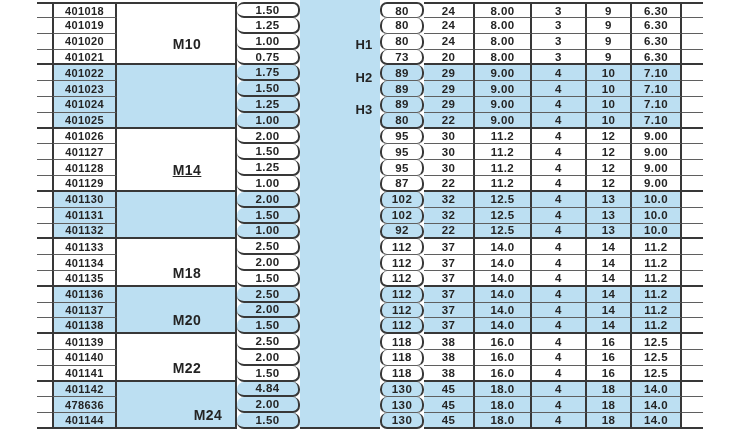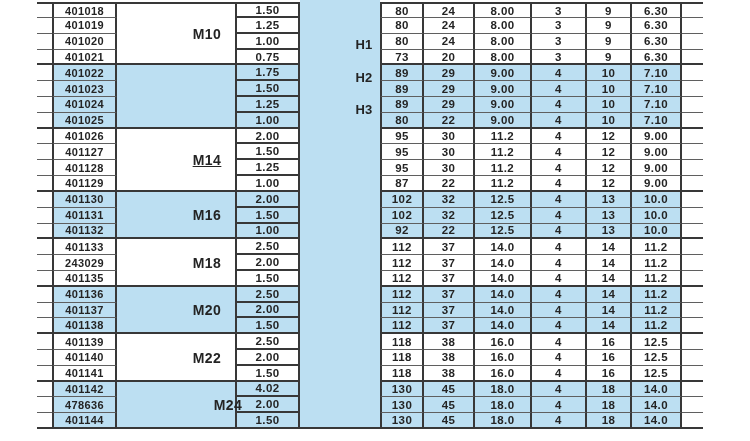--- a/index.html
+++ b/index.html
@@ -60,39 +60,38 @@
     color: var(--text);
     letter-spacing: 0.4px;
     border-bottom: 1.5px solid var(--gray);
     overflow: hidden;
   }
   .bgw { background: var(--white); }
   .bgb { background: var(--blue); }
 
   .article { font-size: 11px; border-left: 2px solid var(--dark); border-right: 2px solid var(--dark); }
   .size    { border-right: 2px solid var(--dark); border-bottom: none; }
-  .pitch   { border-right: 2px solid var(--dark); border-bottom: 2.2px solid var(--dark); }
+  .pitch   { border-right: 2px solid var(--dark); border-bottom: 2.2px solid var(--dark); border-radius: 7px; }
   .hsp     { border: none; background: transparent; }
   .dim     { border-right: 2px solid var(--dark); }
-  .d0      { border-left: 2px solid var(--dark); }
+  .d0      { border-left: 2px solid var(--dark); border-radius: 7px; }
   .stub    { background: transparent; }
 
   .group-end .cell { border-bottom: 2.5px solid var(--dark); }
   .group-end .hsp  { border-bottom: none; }
   .group-end .size { border-bottom: 2.5px solid var(--dark); }
   .first .cell:not(.hsp) { border-top: 2px solid var(--dark); }
 
   
   .size-overlay {
     position: absolute;
-    left: 117px; top: 2px;
+    left: 117px; top: 12px;
     width: 140px; height: 427px;
     z-index: 2;
     pointer-events: none;
-    margin-left: 20px;
   }
   .size-label {
     position: absolute;
     left: 0; width: 100%;
     display: flex; align-items: center; justify-content: center;
     font-size: 14px; font-weight: bold;
     color: var(--text);
     letter-spacing: 0.5px;
   }
 </style>
@@ -325,21 +324,21 @@
         <div class="cell dim d0 bgw">112</div>
         <div class="cell dim d1 bgw">37</div>
         <div class="cell dim d2 bgw">14.0</div>
         <div class="cell dim d3 bgw">4</div>
         <div class="cell dim d4 bgw">14</div>
         <div class="cell dim d5 bgw">11.2</div>
         <div class="cell stub"></div>
       </div>
       <div class="trow">
         <div class="cell stub"></div>
-        <div class="cell article bgw">243029</div>
+        <div class="cell article bgw">401134</div>
         <div class="cell size bgw"></div>
         <div class="cell pitch bgw">2.00</div>
         <div class="cell hsp"></div>
         <div class="cell dim d0 bgw">112</div>
         <div class="cell dim d1 bgw">37</div>
         <div class="cell dim d2 bgw">14.0</div>
         <div class="cell dim d3 bgw">4</div>
         <div class="cell dim d4 bgw">14</div>
         <div class="cell dim d5 bgw">11.2</div>
         <div class="cell stub"></div>
@@ -439,21 +438,21 @@
         <div class="cell dim d2 bgw">16.0</div>
         <div class="cell dim d3 bgw">4</div>
         <div class="cell dim d4 bgw">16</div>
         <div class="cell dim d5 bgw">12.5</div>
         <div class="cell stub"></div>
       </div>
       <div class="trow">
         <div class="cell stub"></div>
         <div class="cell article bgb">401142</div>
         <div class="cell size bgb"></div>
-        <div class="cell pitch bgb">4.02</div>
+        <div class="cell pitch bgb">4.84</div>
         <div class="cell hsp"></div>
         <div class="cell dim d0 bgb">130</div>
         <div class="cell dim d1 bgb">45</div>
         <div class="cell dim d2 bgb">18.0</div>
         <div class="cell dim d3 bgb">4</div>
         <div class="cell dim d4 bgb">18</div>
         <div class="cell dim d5 bgb">14.0</div>
         <div class="cell stub"></div>
       </div>
       <div class="trow">
@@ -481,19 +480,18 @@
         <div class="cell dim d2 bgb">18.0</div>
         <div class="cell dim d3 bgb">4</div>
         <div class="cell dim d4 bgb">18</div>
         <div class="cell dim d5 bgb">14.0</div>
         <div class="cell stub"></div>
       </div>
     </div>
   <div class="size-overlay">
       <div class="size-label" style="top: 0px; height: 63.2593px;">M10</div>
       <div class="size-label" style="top: 126.519px; height: 63.2593px; text-decoration: underline;">M14</div>
-      <div class="size-label" style="top: 189.778px; height: 47.4444px;">M16</div>
       <div class="size-label" style="top: 237.222px; height: 47.4444px;">M18</div>
       <div class="size-label" style="top: 284.667px; height: 47.4444px;">M20</div>
       <div class="size-label" style="top: 332.111px; height: 47.4444px;">M22</div>
       <div class="size-label" style="top: 379.556px; height: 47.4444px; padding-left: 42px;">M24</div>
     </div>
 </div>
 
 </body></html>

